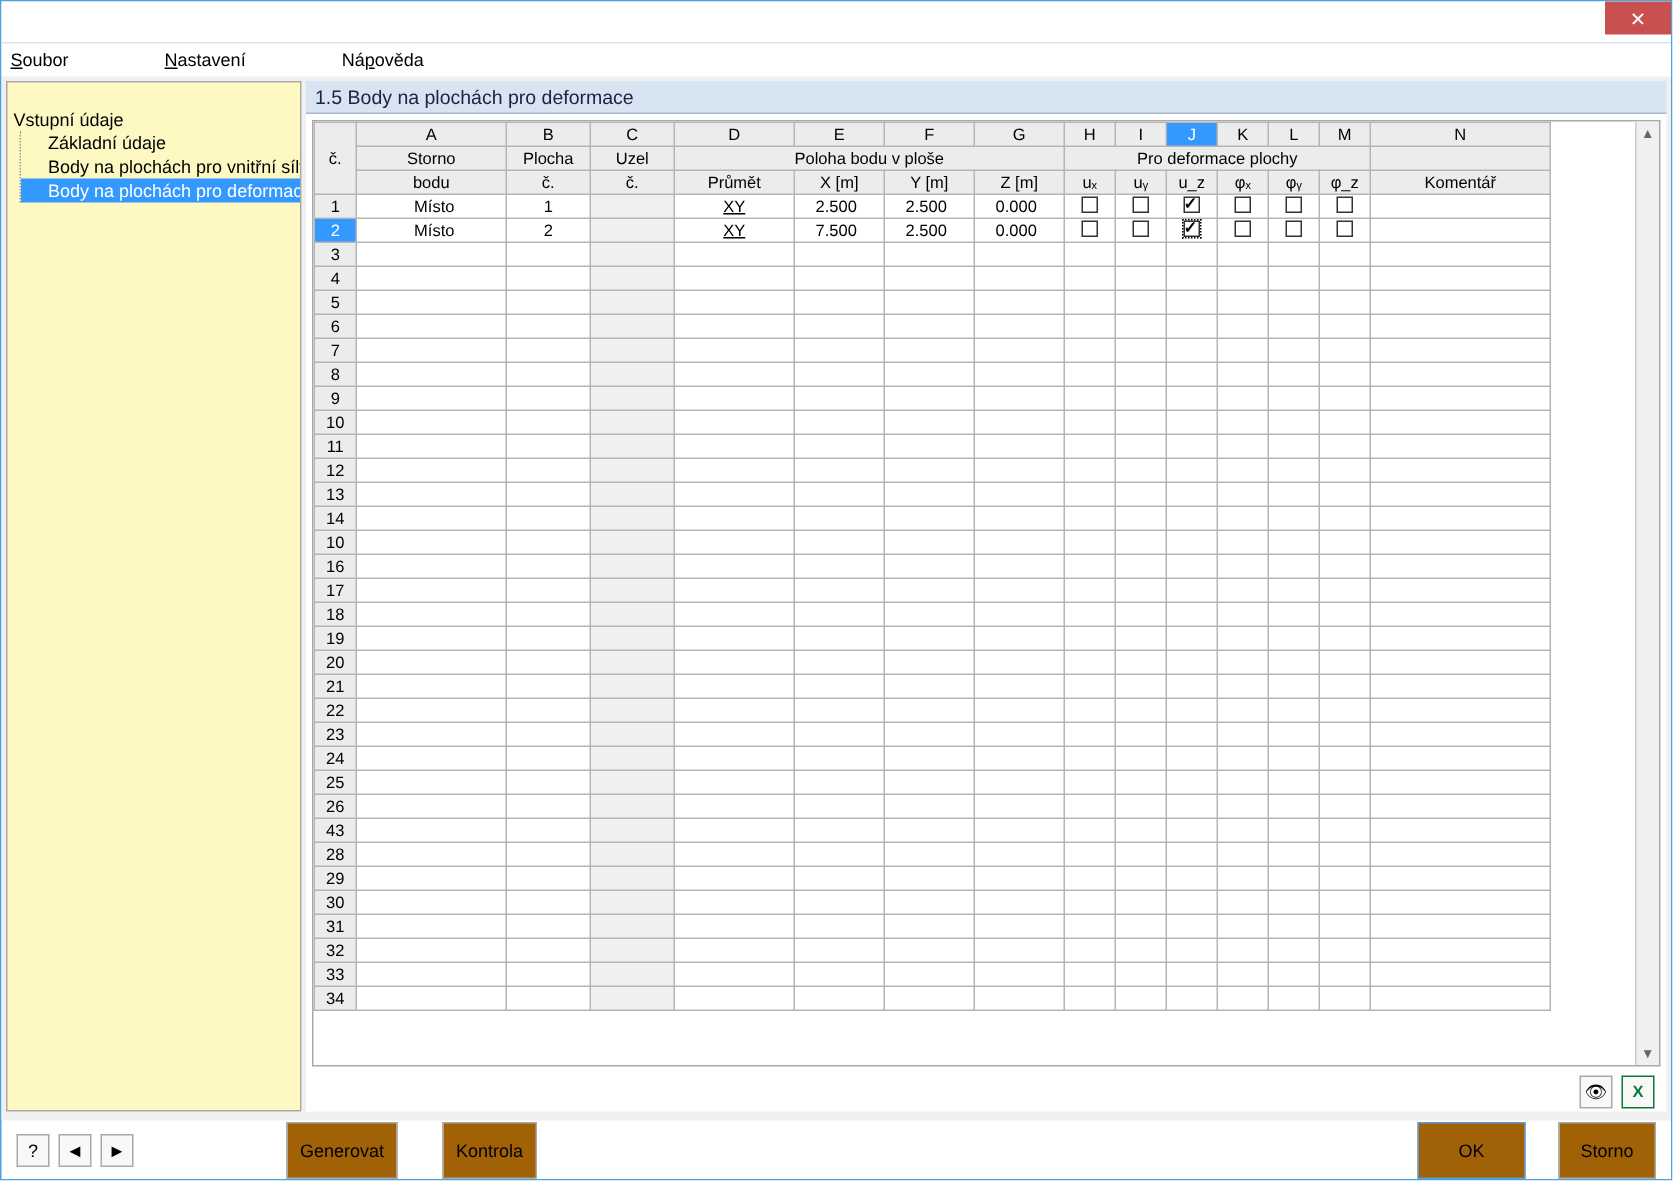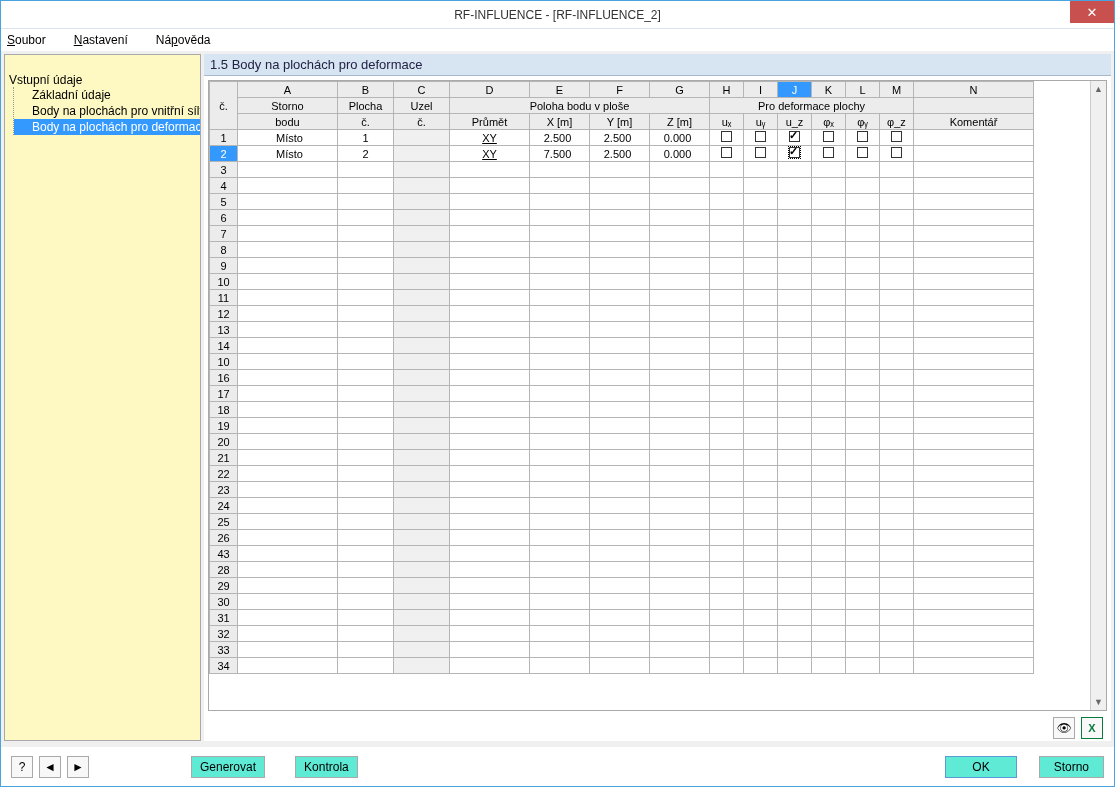--- a/index.html
+++ b/index.html
@@ -1,21 +1,21 @@
 <!DOCTYPE html>
 <html><head>
 <meta charset="utf-8">
 <style>
 * { box-sizing: border-box; font-family: "Segoe UI", Tahoma, sans-serif; }
 body { margin: 0; background: #fff; }
 .window { width: 1115px; height: 787px; border: 1px solid #4aa3df; display: flex; flex-direction: column; background: #fff; }
 .titlebar { height: 28px; background: #fff; display: flex; align-items: center; position: relative; border-bottom: 1px solid #d9e6f2; }
 .titlebar-text { flex: 1; text-align: center; font-size: 12px; color: #333; }
 .close-btn { width: 44px; height: 22px; background: #c8504e; color: #fff; display: flex; align-items: center; justify-content: center; font-size: 13px; position: absolute; right: 0; top: 0; cursor: pointer; }
-.menubar { height: 22px; display: flex; align-items: center; padding: 0 6px; font-size: 12px; background:#fff; }
+.menubar { height: 22px; display: flex; align-items: center; padding: 0 6px; font-size: 12px; background:#fff;gap:36px; }
 .menubar span { margin-right: 14px; cursor: default; }
 .menubar u { text-decoration: underline; }
 .body-row { flex:1; display:flex; border: 3px solid #f0f0f0; border-top: 3px solid #f0f0f0; }
 .leftpanel { width: 200px; display:flex; flex-direction:column; border-right: 3px solid #f0f0f0; }
 .combo { height: 22px; border: 1px solid #a9a9a9; margin: 0; display:flex; align-items:center; justify-content:space-between; padding: 0 4px; font-size: 12px; background:#fff; }
 .combo .chev { font-size: 10px; color:#555; }
 .tree { flex:1; border: 1px solid #a9a9a9; background:#fef9c3; font-size: 12px; padding: 18px 0; overflow:hidden; }
 .tree-root { padding-left: 4px; }
 .tree-item { padding: 1px 4px 1px 18px; white-space: nowrap; }
 .tree-item.sel { background: #3399ff; color:#fff; }
@@ -31,37 +31,36 @@
 .grid td.alt { background:#f0f0f0; }
 .rowhdr { background:#ececec !important; width:28px; }
 .rowhdr.sel { background:#3399ff !important; color:#fff; }
 .chk { display:inline-block; width:11px; height:11px; border:1px solid #333; background:#fff; position:relative; }
 .chk.on::after { content:"✓"; position:absolute; top:-3px; left:-1px; font-size:11px; font-weight:bold; }
 .chk.on.sel { outline:1px dotted #000; }
 .bottom-icons { height:26px; display:flex; justify-content:flex-end; align-items:center; padding: 0 8px; gap:6px; }
 .icon-btn { width:22px; height:22px; border:1px solid #a9a9a9; display:flex; align-items:center; justify-content:center; font-size:12px; background:#f8f8f8; cursor:pointer; }
 .footer { height: 42px; border-top:3px solid #f0f0f0; display:flex; align-items:center; padding: 0 10px; gap:6px; }
 .footer .spacer { flex:1; }
-.btn { height:22px; padding: 0 14px; font-size:12px; border:1px solid #a9a9a9; background:#5eead4; cursor:pointer; display:flex; align-items:center; }
+.btn { height:38px; padding: 0 14px; font-size:12px; border:1px solid #a9a9a9; background:#a16207; cursor:pointer; display:flex; align-items:center; }
 .btn.small { padding:0 8px; }
 .btn.primary { border:1px solid #5b9bd5; padding: 0 26px; }
 .scrollbar-v { position:absolute; right:0; top:0; bottom:0; width:16px; background:#f0f0f0; border-left:1px solid #ccc; display:flex; flex-direction:column; }
 .scrollbar-v .arrow { height:16px; display:flex; align-items:center; justify-content:center; font-size:9px; color:#666; }
 .xls-icon { color:#0a7a3b; font-weight:bold; font-size:11px; border-color:#0a7a3b; }
 .numcell { text-align:right; padding-right:4px !important; }
 .txtcell { text-align:left; padding-left:4px !important; }
 .underline-link { text-decoration: underline; color: #000; }
 </style>
 </head>
 <body>
 
 <div class="window">
 
   <div class="titlebar">
-    <div class="titlebar-text">RF-INFLUENCE - [RF-INFLUENCE_2]</div>
     <div class="close-btn">✕</div>
   </div>
 
   <div class="menubar">
     <span><u>S</u><span>oubor</span></span>
     <span><u>N</u><span>astavení</span></span>
     <span>Ná<u>p</u><span>ověda</span></span>
   </div>
 
   <div class="body-row">

